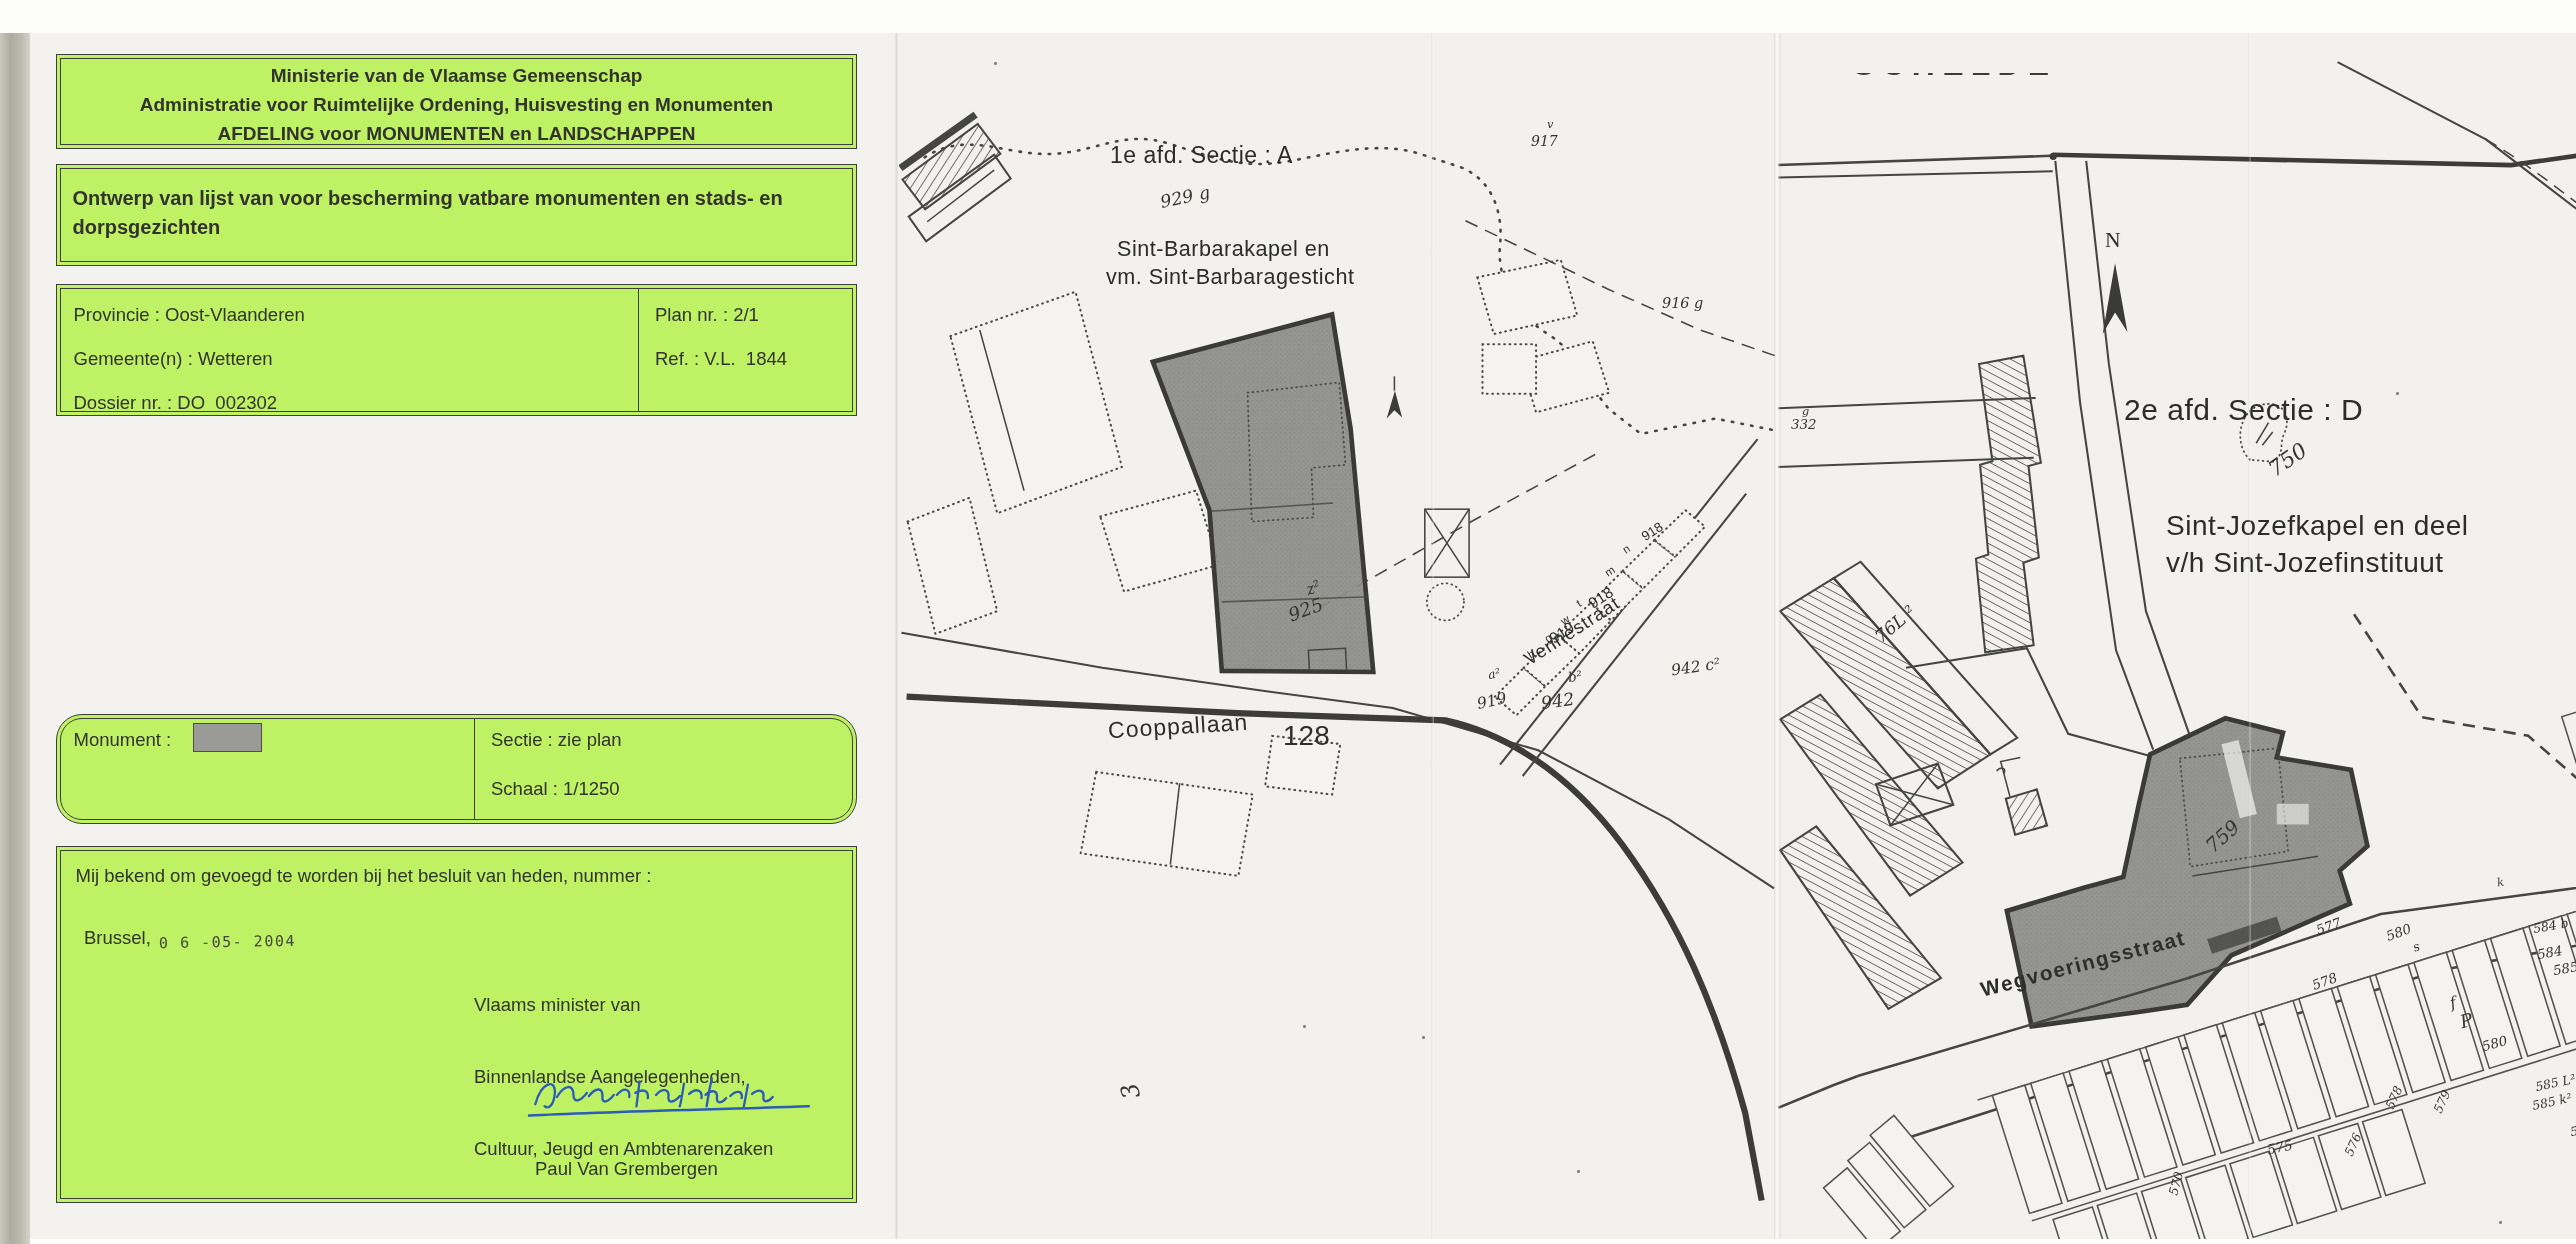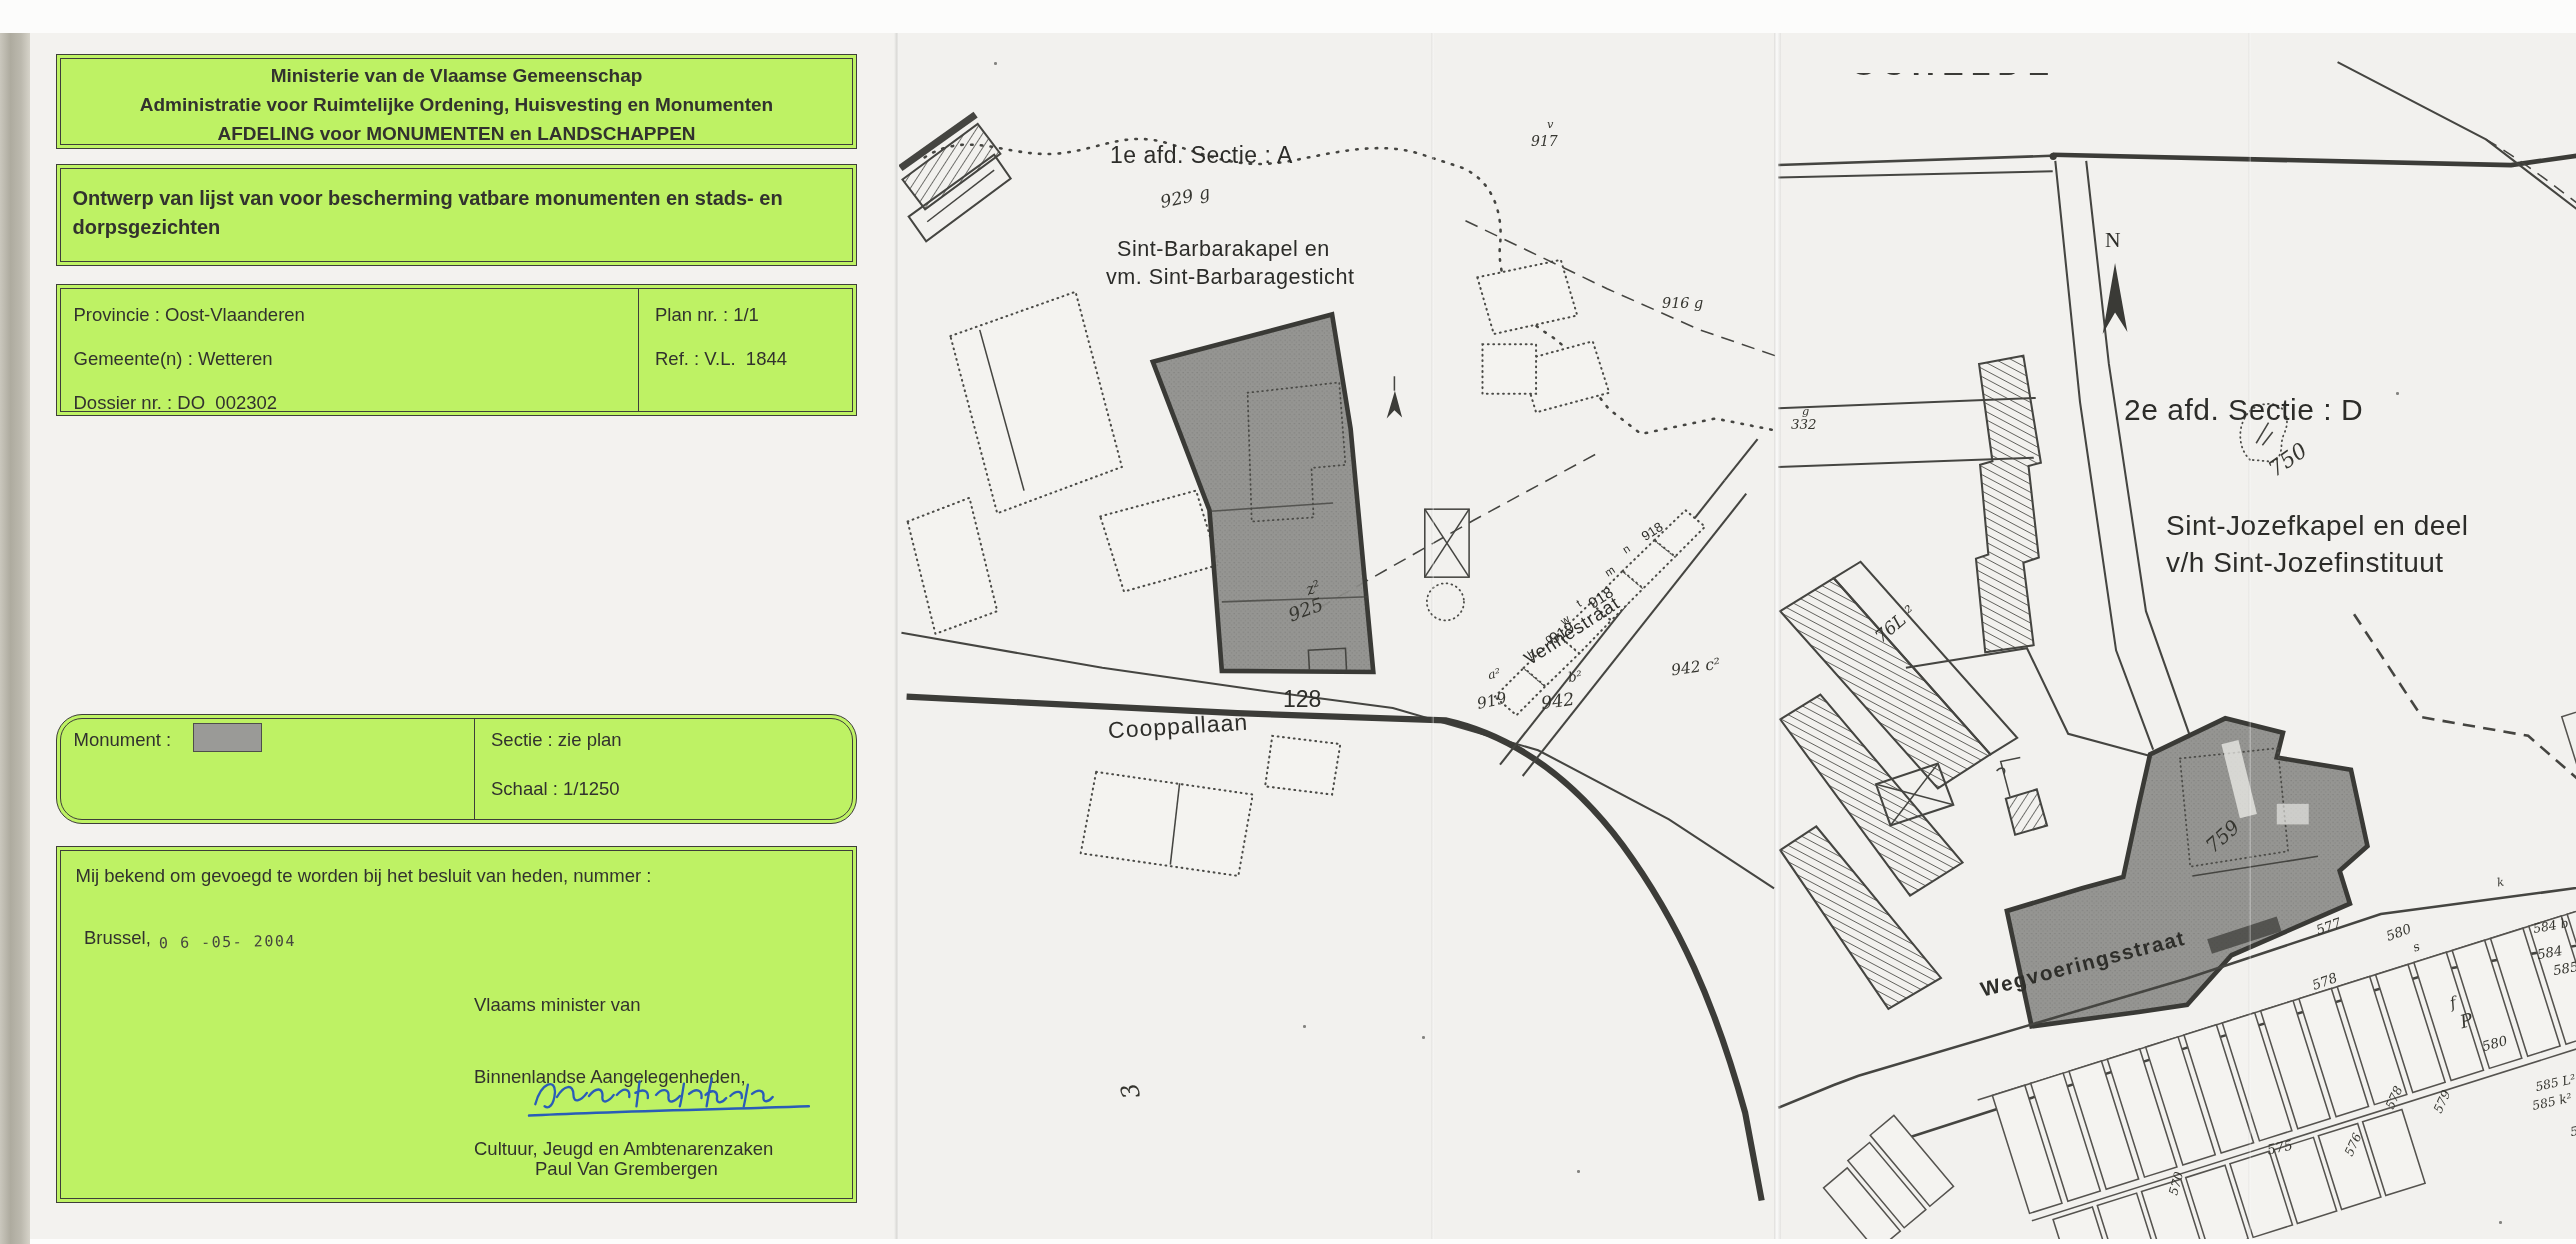--- a/index.html
+++ b/index.html
@@ -226,21 +226,21 @@
 
   <div class="dbox" id="box-subject">
     <div class="inner">Ontwerp van lijst van voor bescherming vatbare monumenten en stads- en dorpsgezichten</div>
   </div>
 
   <div class="dbox" id="box-info">
     <div class="vline"></div>
     <div class="doc-txt" style="left:16.5px;top:16.5px;">Provincie : Oost-Vlaanderen</div>
     <div class="doc-txt" style="left:16.5px;top:61px;">Gemeente(n) : Wetteren</div>
     <div class="doc-txt" style="left:16.5px;top:105px;text-align:center;">Dossier nr. : DO  002302</div>
-    <div class="doc-txt" style="left:598px;top:16.5px;">Plan nr. : 1/1</div>
+    <div class="doc-txt" style="left:598px;top:16.5px;">Plan nr. : 2/1</div>
     <div class="doc-txt" style="left:598px;top:61px;">Ref. : V.L.  1844</div>
   </div>
 
 
   <div class="dbox" id="box-legend">
     <div class="vline"></div>
     <div class="doc-txt" style="left:16.5px;top:12.4px;">Monument :</div>
     <div id="monument-swatch"></div>
     <div class="doc-txt" style="left:434px;top:12.4px;">Sectie : zie plan</div>
     <div class="doc-txt" style="left:434px;top:61px;">Schaal : 1/1250</div>
@@ -269,21 +269,21 @@
   <div class="lbl map-big" style="left:1106px;top:264px;font-size:21.6px;">vm. Sint-Barbaragesticht</div>
   <div class="lbl" style="left:1108px;top:713px;font-size:23px;letter-spacing:1px;transform:rotate(-3.5deg);">Cooppallaan</div>
   <div class="lbl" style="left:1526px;top:650px;font-size:18.5px;letter-spacing:1px;transform:rotate(-33deg);transform-origin:left center;">Vennestraat</div>
 
   <div class="lbl hw" style="left:1160px;top:187px;font-size:17.5px;transform:rotate(-12deg);">929 g</div>
   <div class="lbl hw" style="left:1531px;top:133px;font-size:14px;">917</div>
   <div class="lbl hw" style="left:1547px;top:118px;font-size:11.3px;">v</div>
   <div class="lbl hw" style="left:1662px;top:295px;font-size:14.4px;">916 g</div>
   <div class="lbl hw" style="left:1306px;top:579px;font-size:15.5px;transform:rotate(-20deg);">z²</div>
   <div class="lbl hw" style="left:1288px;top:599px;font-size:18.5px;transform:rotate(-20deg);">925</div>
-  <div class="lbl" style="left:1283px;top:686px;font-size:23px;">128</div>
+  <div class="lbl" style="left:1283px;top:720px;font-size:28px;">128</div>
   <div class="lbl" style="left:1588px;top:589px;font-size:15.5px;transform:rotate(-33deg);">918</div>
   <div class="lbl" style="left:1549px;top:624px;font-size:15.5px;transform:rotate(-33deg);">919</div>
   <div class="lbl hw" style="left:1541px;top:691px;font-size:17.5px;transform:rotate(-8deg);">942</div>
   <div class="lbl hw" style="left:1568px;top:669px;font-size:13.4px;transform:rotate(-8deg);">b²</div>
   <div class="lbl hw" style="left:1671px;top:658px;font-size:15.5px;transform:rotate(-8deg);">942 c²</div>
   <div class="lbl hw" style="left:1488px;top:666px;font-size:12.4px;transform:rotate(-12deg);">a²</div>
   <div class="lbl hw" style="left:1477px;top:692px;font-size:15.5px;transform:rotate(-12deg);">919</div>
   <div class="lbl" style="left:1528px;top:648px;font-size:11.3px;transform:rotate(-33deg);">h</div>
   <div class="lbl" style="left:1545px;top:632px;font-size:11.3px;transform:rotate(-33deg);">g</div>
   <div class="lbl" style="left:1561px;top:614px;font-size:11.3px;transform:rotate(-33deg);">w</div>

